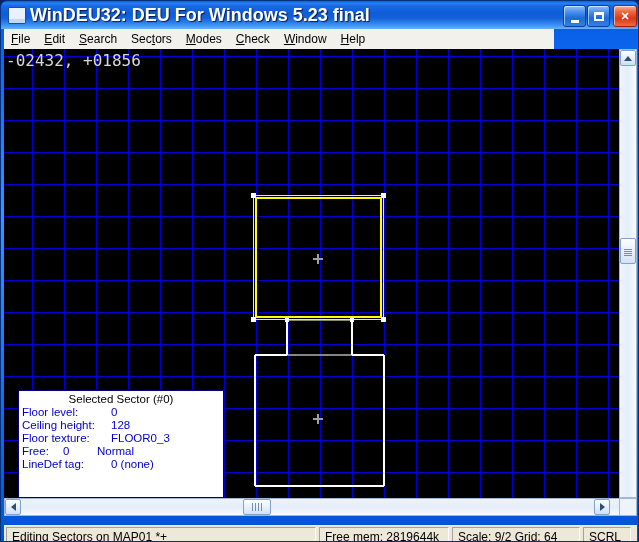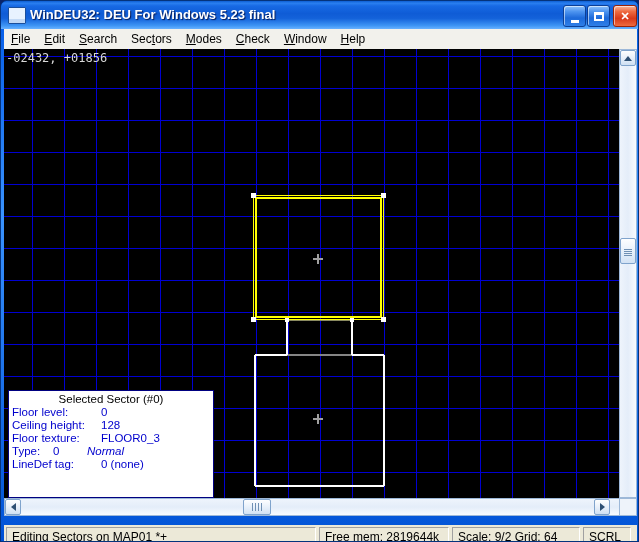--- a/index.html
+++ b/index.html
@@ -40,21 +40,21 @@
     width: 16px; height: 15px;
     background: #e8f2ff;
     border: 1px solid #1b4f9c;
     border-radius: 1px;
     box-shadow: inset 0 -4px 0 #c3d9f5;
   }
   #title-text {
     position: absolute;
     left: 29px; top: 4px;
     height: 20px; line-height: 20px;
-    font-size: 13px;
+    font-size: 18px;
     font-weight: bold;
     color: #ffffff;
     text-shadow: 1px 1px 1px rgba(0,0,40,0.75);
     white-space: nowrap;
   }
   .winbtn {
     position: absolute;
     top: 4px;
     width: 21px; height: 20px;
     border: 1px solid #0c3f95;
@@ -82,21 +82,21 @@
     width: 10px; height: 9px;
     border: 2px solid #fff;
     border-top-width: 3px;
     box-sizing: border-box;
   }
 
   
   #menubar {
     position: absolute;
     left: 3px; top: 28px;
-    width: 633px; height: 20px;
+    width: 550px; height: 20px;
     background: #f2f1ec;
     border-bottom: 1px solid #d8d4c8;
     display: flex;
     align-items: center;
   }
   .menu-item {
     font-size: 12px;
     color: #000;
     padding: 2px 7px 3px 7px;
     line-height: 14px;
@@ -126,39 +126,39 @@
     background-image:
       linear-gradient(to right, #0000d2 1px, transparent 1px),
       linear-gradient(to bottom, #0000d2 1px, transparent 1px);
     background-size: 32px 32px;
     background-position: -4px 7px;
   }
   #coords {
     position: absolute;
     left: 2px; top: 2px;
     font-family: "DejaVu Sans Mono", monospace;
-    font-size: 12px;
+    font-size: 16px;
     color: #d8d8d8;
     letter-spacing: 0px;
     white-space: nowrap;
     z-index: 6;
   }
 
   
   #mapsvg {
     position: absolute;
     left: 0; top: 0;
     width: 615px; height: 449px;
     z-index: 4;
   }
 
   
   #infopanel {
     position: absolute;
-    left: 4px; top: 341px;
+    left: 14px; top: 341px;
     width: 206px; height: 108px;
     background: #ffffff;
     border: 1px solid #000080;
     box-sizing: border-box;
     z-index: 8;
     font-size: 11.5px;
     color: #0000cd;
     font-family: "Liberation Sans", sans-serif;
   }
   #info-title {
@@ -176,21 +176,21 @@
     white-space: nowrap;
     padding-left: 3px;
   }
   .info-val {
     position: absolute;
     left: 92px; top: 0;
   }
   .info-val.v2 { left: 44px; }
   .info-extra {
     position: absolute;
-    left: 78px; top: 0; font-style: italic;
+    left: 78px; top: 0;
   }
 
   
   .sb-track {
     position: absolute;
     background: linear-gradient(180deg,#f4f8fd 0%, #e8f0fa 50%, #f7fafe 100%);
     border: 1px solid #b5c7de;
     box-sizing: border-box;
   }
   #vscroll {
@@ -378,21 +378,21 @@
         </div>
 
         <div class="info-row">
           <span>Floor texture:</span>
           <span class="info-val">FLOOR0_3</span>
         </div>
 
 
 
         <div class="info-row">
-          <span>Type:</span>
+          <span>Free:</span>
           <span class="info-val v2">0</span>
           <span class="info-extra">Normal</span>
         </div>
 
         <div class="info-row">
           <span>LineDef tag:</span>
           <span class="info-val">0 (none)</span>
         </div>
       </div>
 

